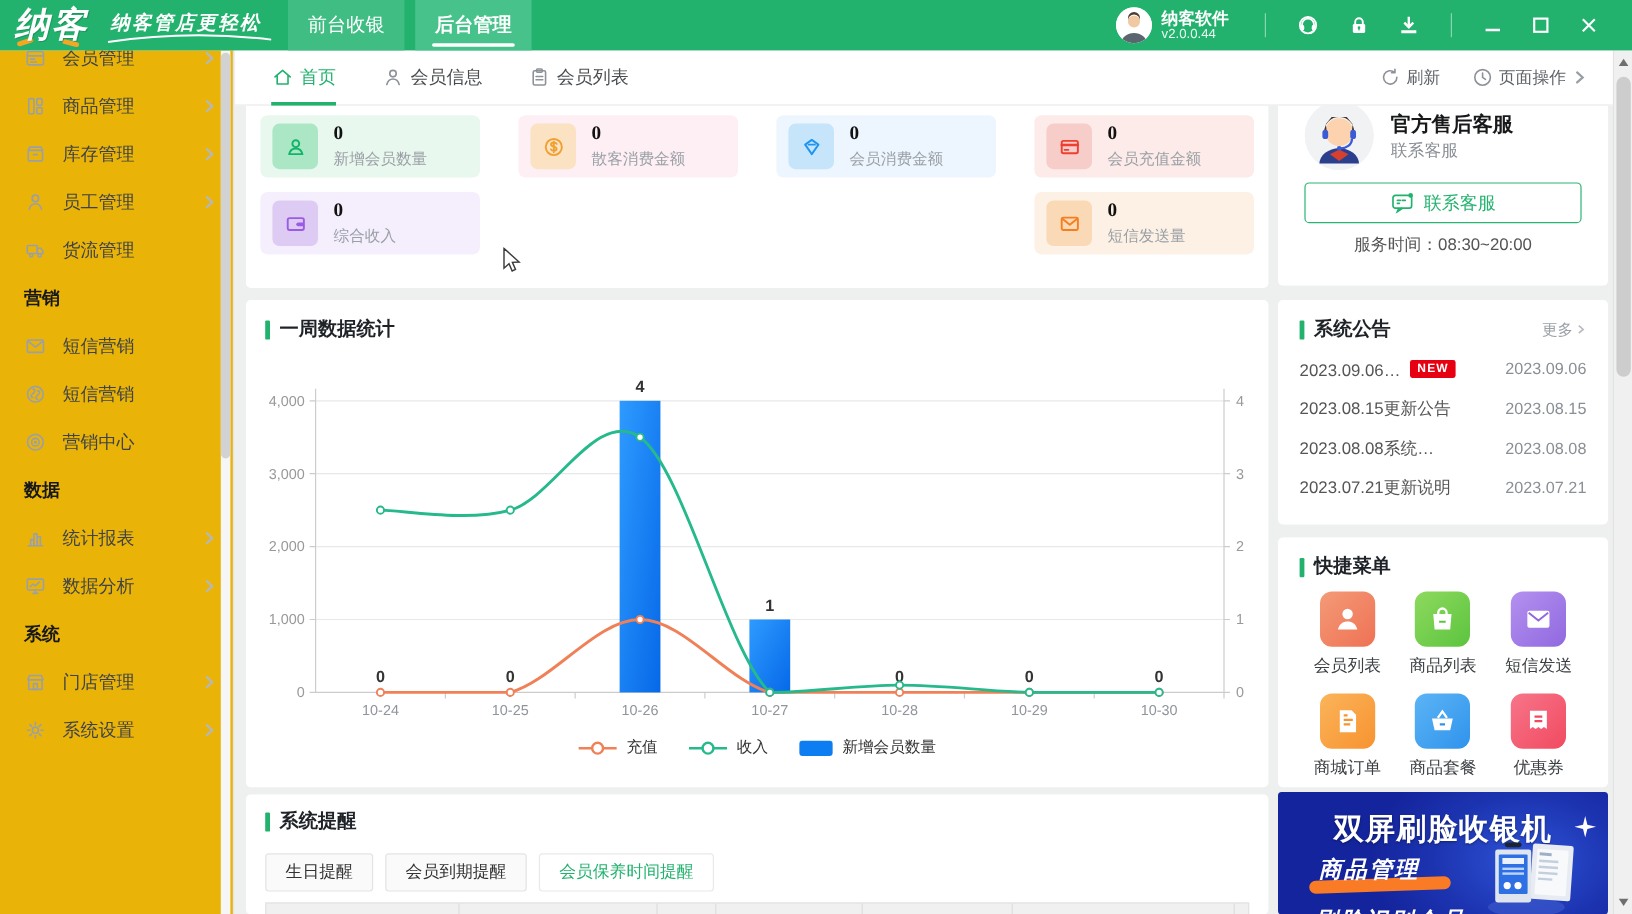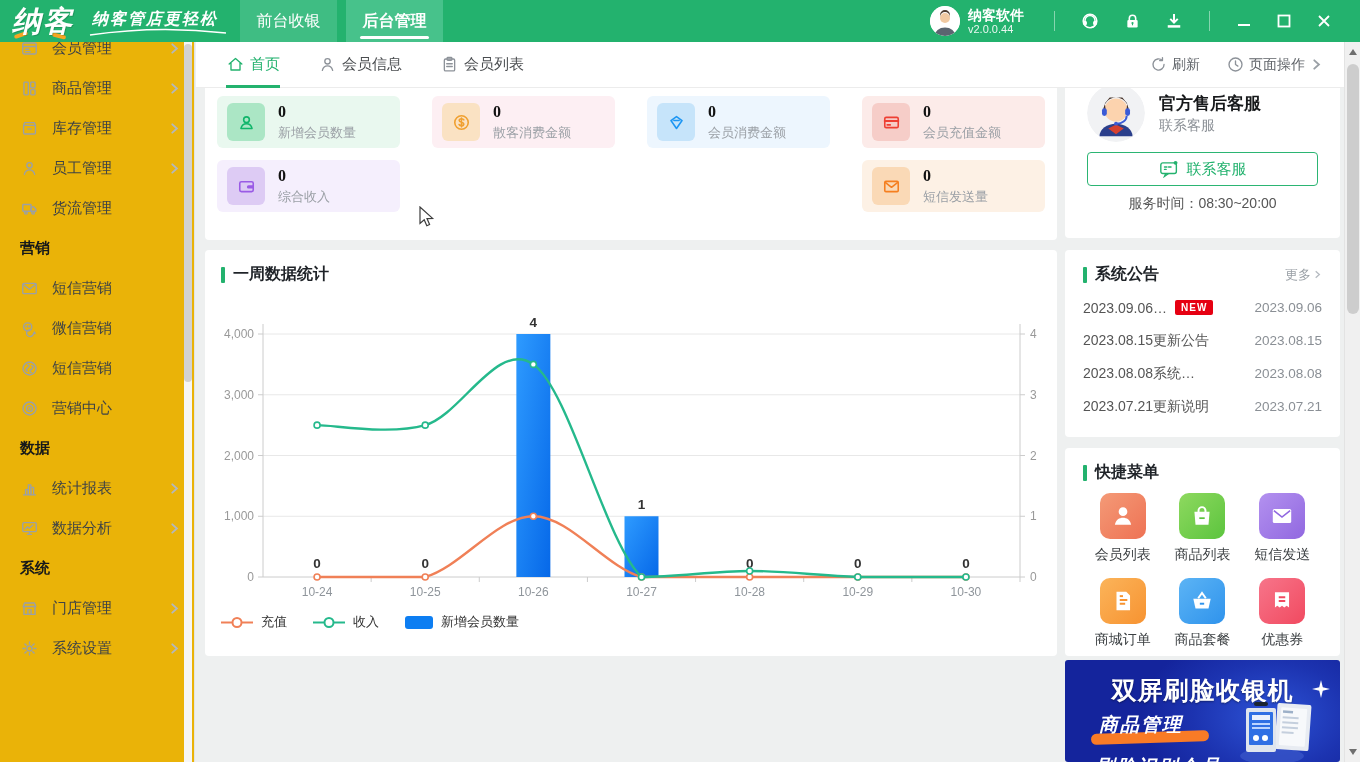--- a/index.html
+++ b/index.html
@@ -63,21 +63,21 @@
   .cards-grid { position:relative; width:100%; height:100%; }
   .stat-card { position:absolute; width:183px; height:52px; border-radius:6px; display:flex; align-items:center; padding-left:10px; cursor:pointer; }
   .stat-icon { width:38px; height:38px; border-radius:6px; display:flex; align-items:center; justify-content:center; flex:0 0 auto; }
   .stat-text { margin-left:13px; }
   .stat-value { font-size:16px; font-weight:700; color:#111; font-family:"Liberation Serif","DejaVu Serif",serif; }
   .stat-label { font-size:13px; color:#9ba0a6; margin-top:3px; }
 
   
   #chart-panel { left:205px; top:250px; width:852px; height:406px; padding:14px 16px 0 16px; }
   #chart-box { margin-top:4px; }
-  .legend-row { display:flex; align-items:center; gap:26px; margin-top:2px; }
+  .legend-row { display:flex; justify-content:center; align-items:center; gap:26px; margin-top:2px; }
   .legend-item { display:flex; align-items:center; gap:8px; font-size:13px; color:#333; cursor:pointer; }
 
   
   #reminder-panel { left:205px; top:662px; width:852px; height:100px; padding:12px 16px 0 16px; overflow:hidden; }
   .rem-tabs { display:flex; gap:10px; margin-top:16px; }
   .rem-tab { height:32px; padding:0 16px; display:flex; align-items:center; font-size:14px; background:#fafafa; border:1px solid #e4e4e4; border-radius:3px; color:#333; cursor:pointer; }
   .rem-tab.active { background:#fff; color:#23b26e; border-color:#e9e9e9; }
   .rem-table-head { position:absolute; left:16px; right:16px; top:90px; height:24px; background:#f0f0f0; border:1px solid #e2e2e2; }
   .rem-col-div { position:absolute; top:0; bottom:0; width:1px; background:#dedede; }
 
@@ -274,31 +274,20 @@
       </div>
         <div class="side-section">营销</div>
         <div class="side-item">
           <span class="sicon">
             <svg width="19" height="19" viewBox="0 0 24 24" fill="none" stroke="currentColor" stroke-width="1.7" stroke-linecap="round" stroke-linejoin="round">
               <rect x="3.5" y="5.5" width="17" height="13" rx="1.5"></rect>
               <path d="M4.5 7l7.5 6 7.5-6"></path>
             </svg>
           </span>
       <span class="slabel">短信营销</span>
-      </div>
-        <div class="side-item">
-          <span class="sicon">
-            <svg width="19" height="19" viewBox="0 0 24 24" fill="none" stroke="currentColor" stroke-width="1.7" stroke-linecap="round" stroke-linejoin="round">
-              <circle cx="9.7" cy="10" r="5.2"></circle>
-              <path d="M13.5 13.5a4.4 4.4 0 1 0 3.6 4.2l2 .8-.8-2"></path>
-              <circle cx="8" cy="9.5" r=".6" fill="currentColor"></circle>
-              <circle cx="11.5" cy="9.5" r=".6" fill="currentColor"></circle>
-            </svg>
-          </span>
-      <span class="slabel">微信营销</span>
       </div>
         <div class="side-item">
           <span class="sicon">
             <svg width="19" height="19" viewBox="0 0 24 24" fill="none" stroke="currentColor" stroke-width="1.7" stroke-linecap="round" stroke-linejoin="round">
               <circle cx="12" cy="12" r="8.2"></circle>
               <path d="M9.5 15.5c-2 0-2.6-1.6-1.5-2.8l3-3.2c1-1.2.4-2.8-1.5-2.8M14.5 8.5c2 0 2.6 1.6 1.5 2.8l-3 3.2c-1 1.2-.4 2.8 1.5 2.8"></path>
             </svg>
           </span>
       <span class="slabel">短信营销</span>
       </div>
@@ -608,20 +597,36 @@
           <span style="display:flex">
             <svg width="28" height="13">
               <rect x="0" y="0" width="28" height="13" rx="3" fill="#0d7ef2"></rect>
             </svg>
           </span>
           <span>新增会员数量</span>
         </div>
       </div>
   </section>
 
+  <section class="panel" id="reminder-panel">
+    <div class="panel-title">系统提醒</div>
+    <div class="rem-tabs" id="rem-tabs">
+        <div class="rem-tab">生日提醒</div>
+        <div class="rem-tab">会员到期提醒</div>
+        <div class="rem-tab active">会员保养时间提醒</div>
+      </div>
+    <div class="rem-table-head">
+      <div class="rem-col-div" style="left:160px"></div>
+      <div class="rem-col-div" style="left:325px"></div>
+      <div class="rem-col-div" style="left:374px"></div>
+      <div class="rem-col-div" style="left:496px"></div>
+      <div class="rem-col-div" style="left:621px"></div>
+      <div class="rem-col-div" style="left:806px"></div>
+    </div>
+  </section>
 
   <section class="panel" id="service-panel">
     <div class="svc-top">
       <div class="svc-avatar">
         <svg width="58" height="58" viewBox="0 0 60 60">
             <circle cx="30" cy="30" r="30" fill="#f1f2f4"></circle>
             <path d="M13 54a17 13 0 0 1 34 0z" fill="#2b3f8c"></path>
             <path d="M22 46l8-4 8 4-8 6z" fill="#d6402f"></path>
             <circle cx="30" cy="27" r="12" fill="#fcd3ae"></circle>
             <path d="M17 27a13 13 0 0 1 26 0l-2-1 .5-6-5-6h-13l-5 6 .7 6z" fill="#463228"></path>

